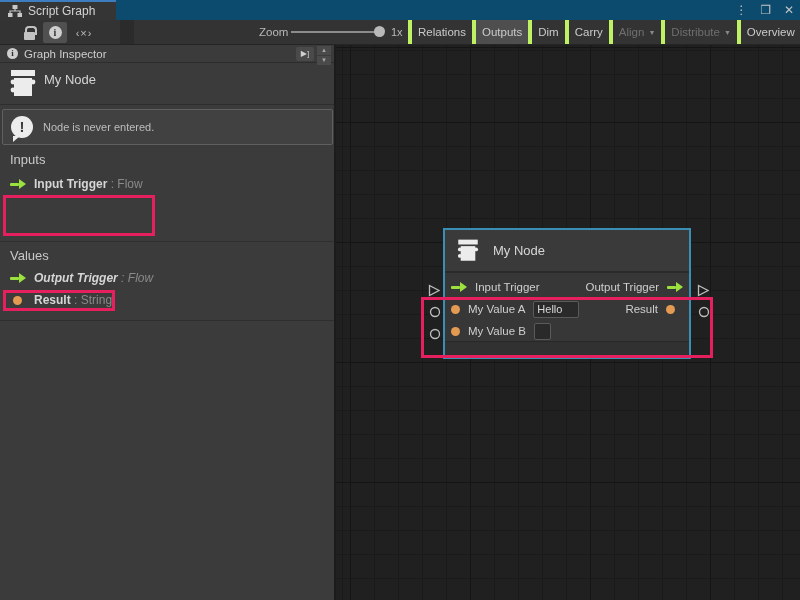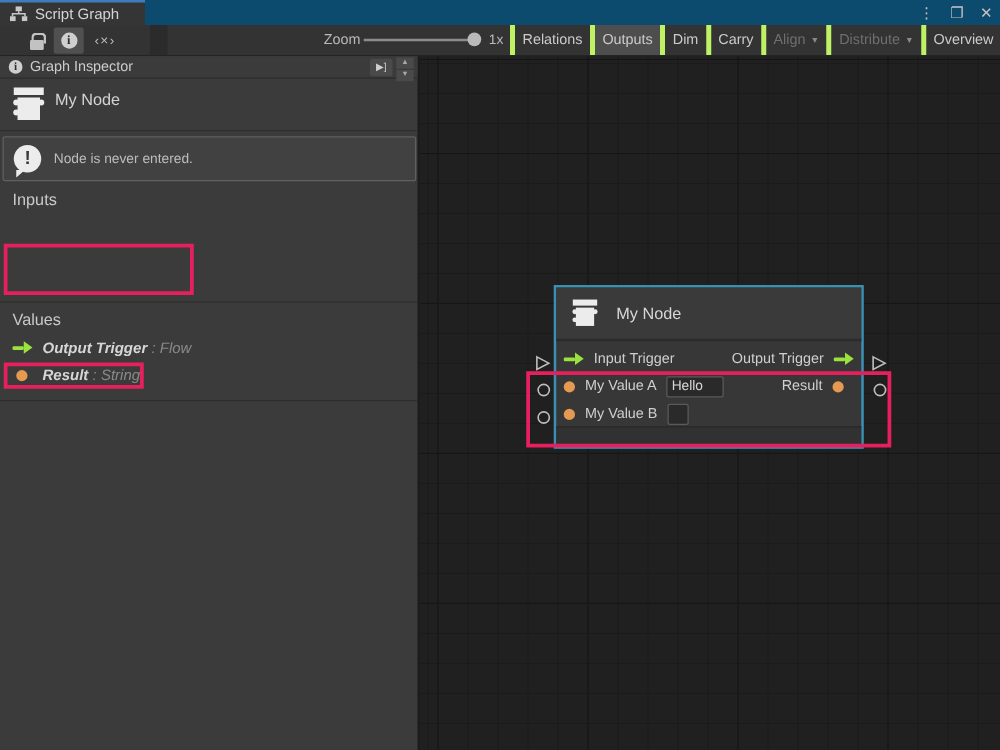--- a/index.html
+++ b/index.html
@@ -195,30 +195,34 @@
       <span class="nt-label">My Node</span>
     </div>
 
     <div class="warning-box">
       <span class="bubble-icon">!</span>
       <span class="warning-text">Node is never entered.</span>
     </div>
 
     <span class="sec-title" style="top:107px;">Inputs</span>
 
+    <div class="insp-row" style="top:130px;">
+      <span class="farrow"></span>
+      <span><span class="row-name">Input Trigger</span><span class="row-type"> : </span><span class="row-type">Flow</span></span>
+    </div>
 
     <div class="divider" style="top:196px;"></div>
 
     <span class="sec-title" style="top:203px;">Values</span>
 
     <div class="insp-row" style="top:224px;font-style:italic;">
       <span class="farrow"></span>
       <span><span class="row-name">Output Trigger</span><span class="row-type"> : </span><span class="row-type">Flow</span></span>
     </div>
-    <div class="insp-row" style="top:246px;font-style:italic;">
+    <div class="insp-row" style="top:246px;">
       <span class="vdot"></span>
       <span><span class="row-name">Result</span><span class="row-type"> : </span><span class="row-type">String</span></span>
     </div>
 
     <div class="divider" style="top:275px;"></div>
 
     <div class="red-rect" style="left:3px; top:150px; width:152px; height:41px;"></div>
     <div class="red-rect" style="left:3px; top:245px; width:112px; height:21px;"></div>
   </div>
 

